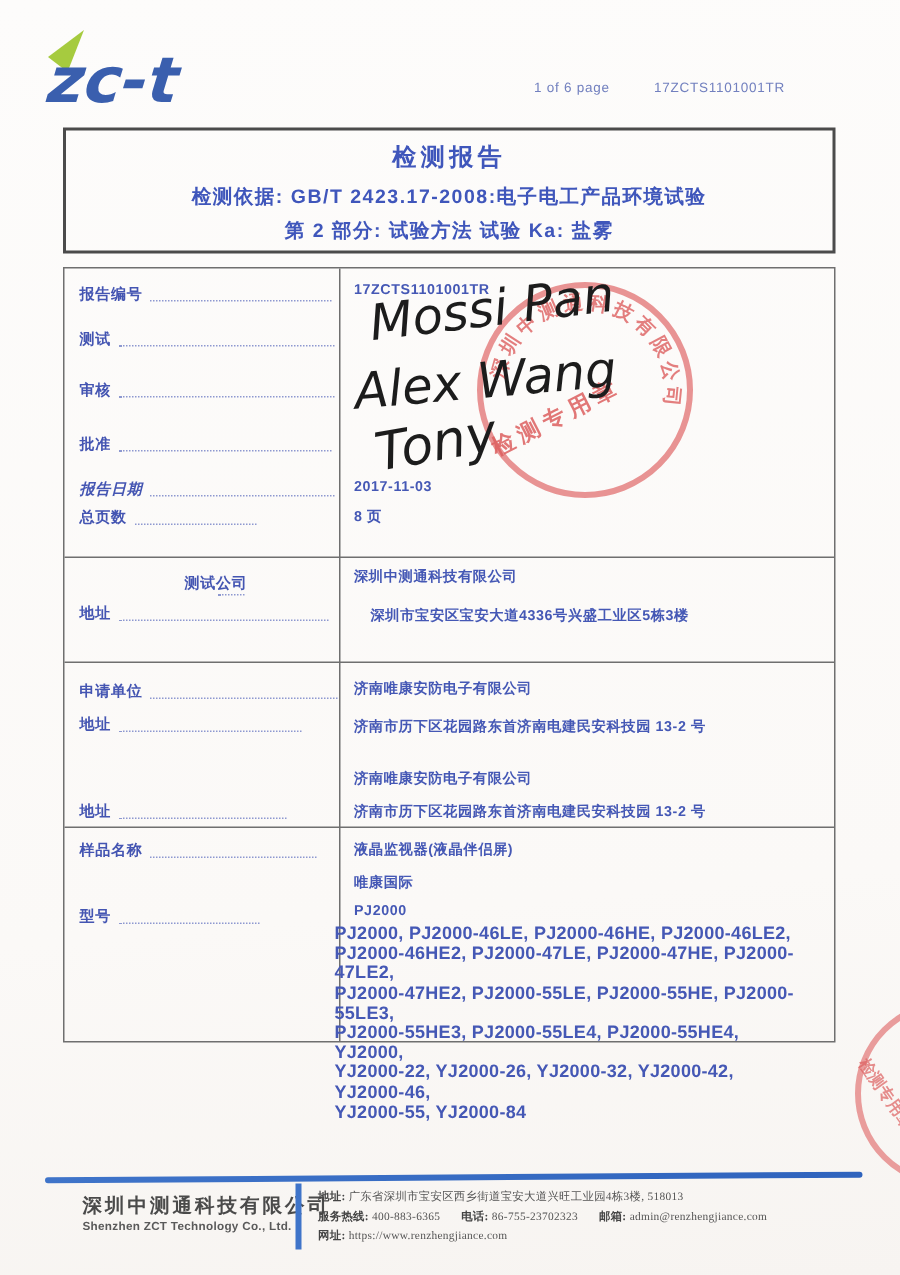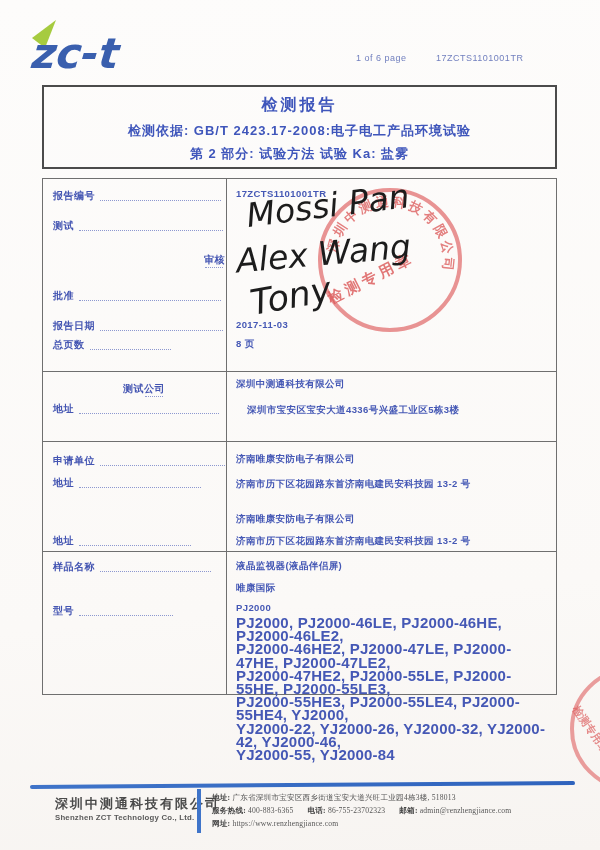--- a/index.html
+++ b/index.html
@@ -35,21 +35,21 @@
   .block { position:absolute; left:0; right:0; }
   .b1 { top:0; height:192px; }
   .b2 { top:192px; height:70px; border-top:1.2px solid #6f6f6f; }
   .b3 { top:262px; height:110px; border-top:1.2px solid #6f6f6f; }
   .b4 { top:372px; height:145px; border-top:1.2px solid #6f6f6f; }
 
   .lrow { position:absolute; left:10px; display:flex; align-items:flex-end; }
   .lrow .lbl { font-size:10px; font-weight:bold; color:#4455b2; letter-spacing:.5px; white-space:nowrap; }
   .lrow .leader { flex:1; border-bottom:1.2px dotted #8d98d0; margin:0 2px 2px 5px; min-width:18px; }
   .val { position:absolute; left:193px; font-size:9.5px; font-weight:bold; color:#4558b5; letter-spacing:.4px; white-space:nowrap; }
-  .models { position:absolute; left:193px; width:315px; font-size:15px; font-weight:bold; color:#4558b5; line-height:13.2px; letter-spacing:.2px; }
+  .models { position:absolute; left:180px; width:315px; font-size:12px; font-weight:bold; color:#4558b5; line-height:13.2px; letter-spacing:.2px; }
 
   
   .sig {
     position:absolute; z-index:6; color:#1c1c1c;
     font-family:"DejaVu Sans", cursive, sans-serif;
     font-style:italic; font-weight:500; letter-spacing:0px; white-space:nowrap;
   }
   .sig1 { left:246px; top:186px; font-size:33px; transform:rotate(-7deg); }
   .sig2 { left:236px; top:234px; font-size:33px; transform:rotate(-5deg); }
   .sig3 { left:250px; top:276px; font-size:35px; transform:rotate(-10deg); }
@@ -93,30 +93,30 @@
       <div class="lrow" style="top:10px; width:170px;">
         <span class="lbl">报告编号</span>
           <span class="leader"></span>
       </div>
       <div class="val" style="top:9px;">17ZCTS1101001TR</div>
 
       <div class="lrow" style="top:40px; width:172px;">
         <span class="lbl">测试</span>
           <span class="leader"></span>
       </div>
-      <div class="lrow" style="top:74px; width:172px;flex-direction:column;">
+      <div class="lrow" style="top:74px; width:172px;">
         <span class="lbl">审核</span>
           <span class="leader"></span>
       </div>
       <div class="lrow" style="top:110px; width:170px;">
         <span class="lbl">批准</span>
           <span class="leader"></span>
       </div>
 
-      <div class="lrow" style="top:140px; width:172px;">
+      <div class="lrow" style="top:140px; width:172px;font-style:italic;">
         <span class="lbl">报告日期</span>
           <span class="leader"></span>
       </div>
       <div class="val" style="top:140px;">2017-11-03</div>
 
       <div class="lrow" style="top:159px; width:120px;">
         <span class="lbl">总页数</span>
           <span class="leader"></span>
       </div>
       <div class="val" style="top:159px;">8 页</div>

